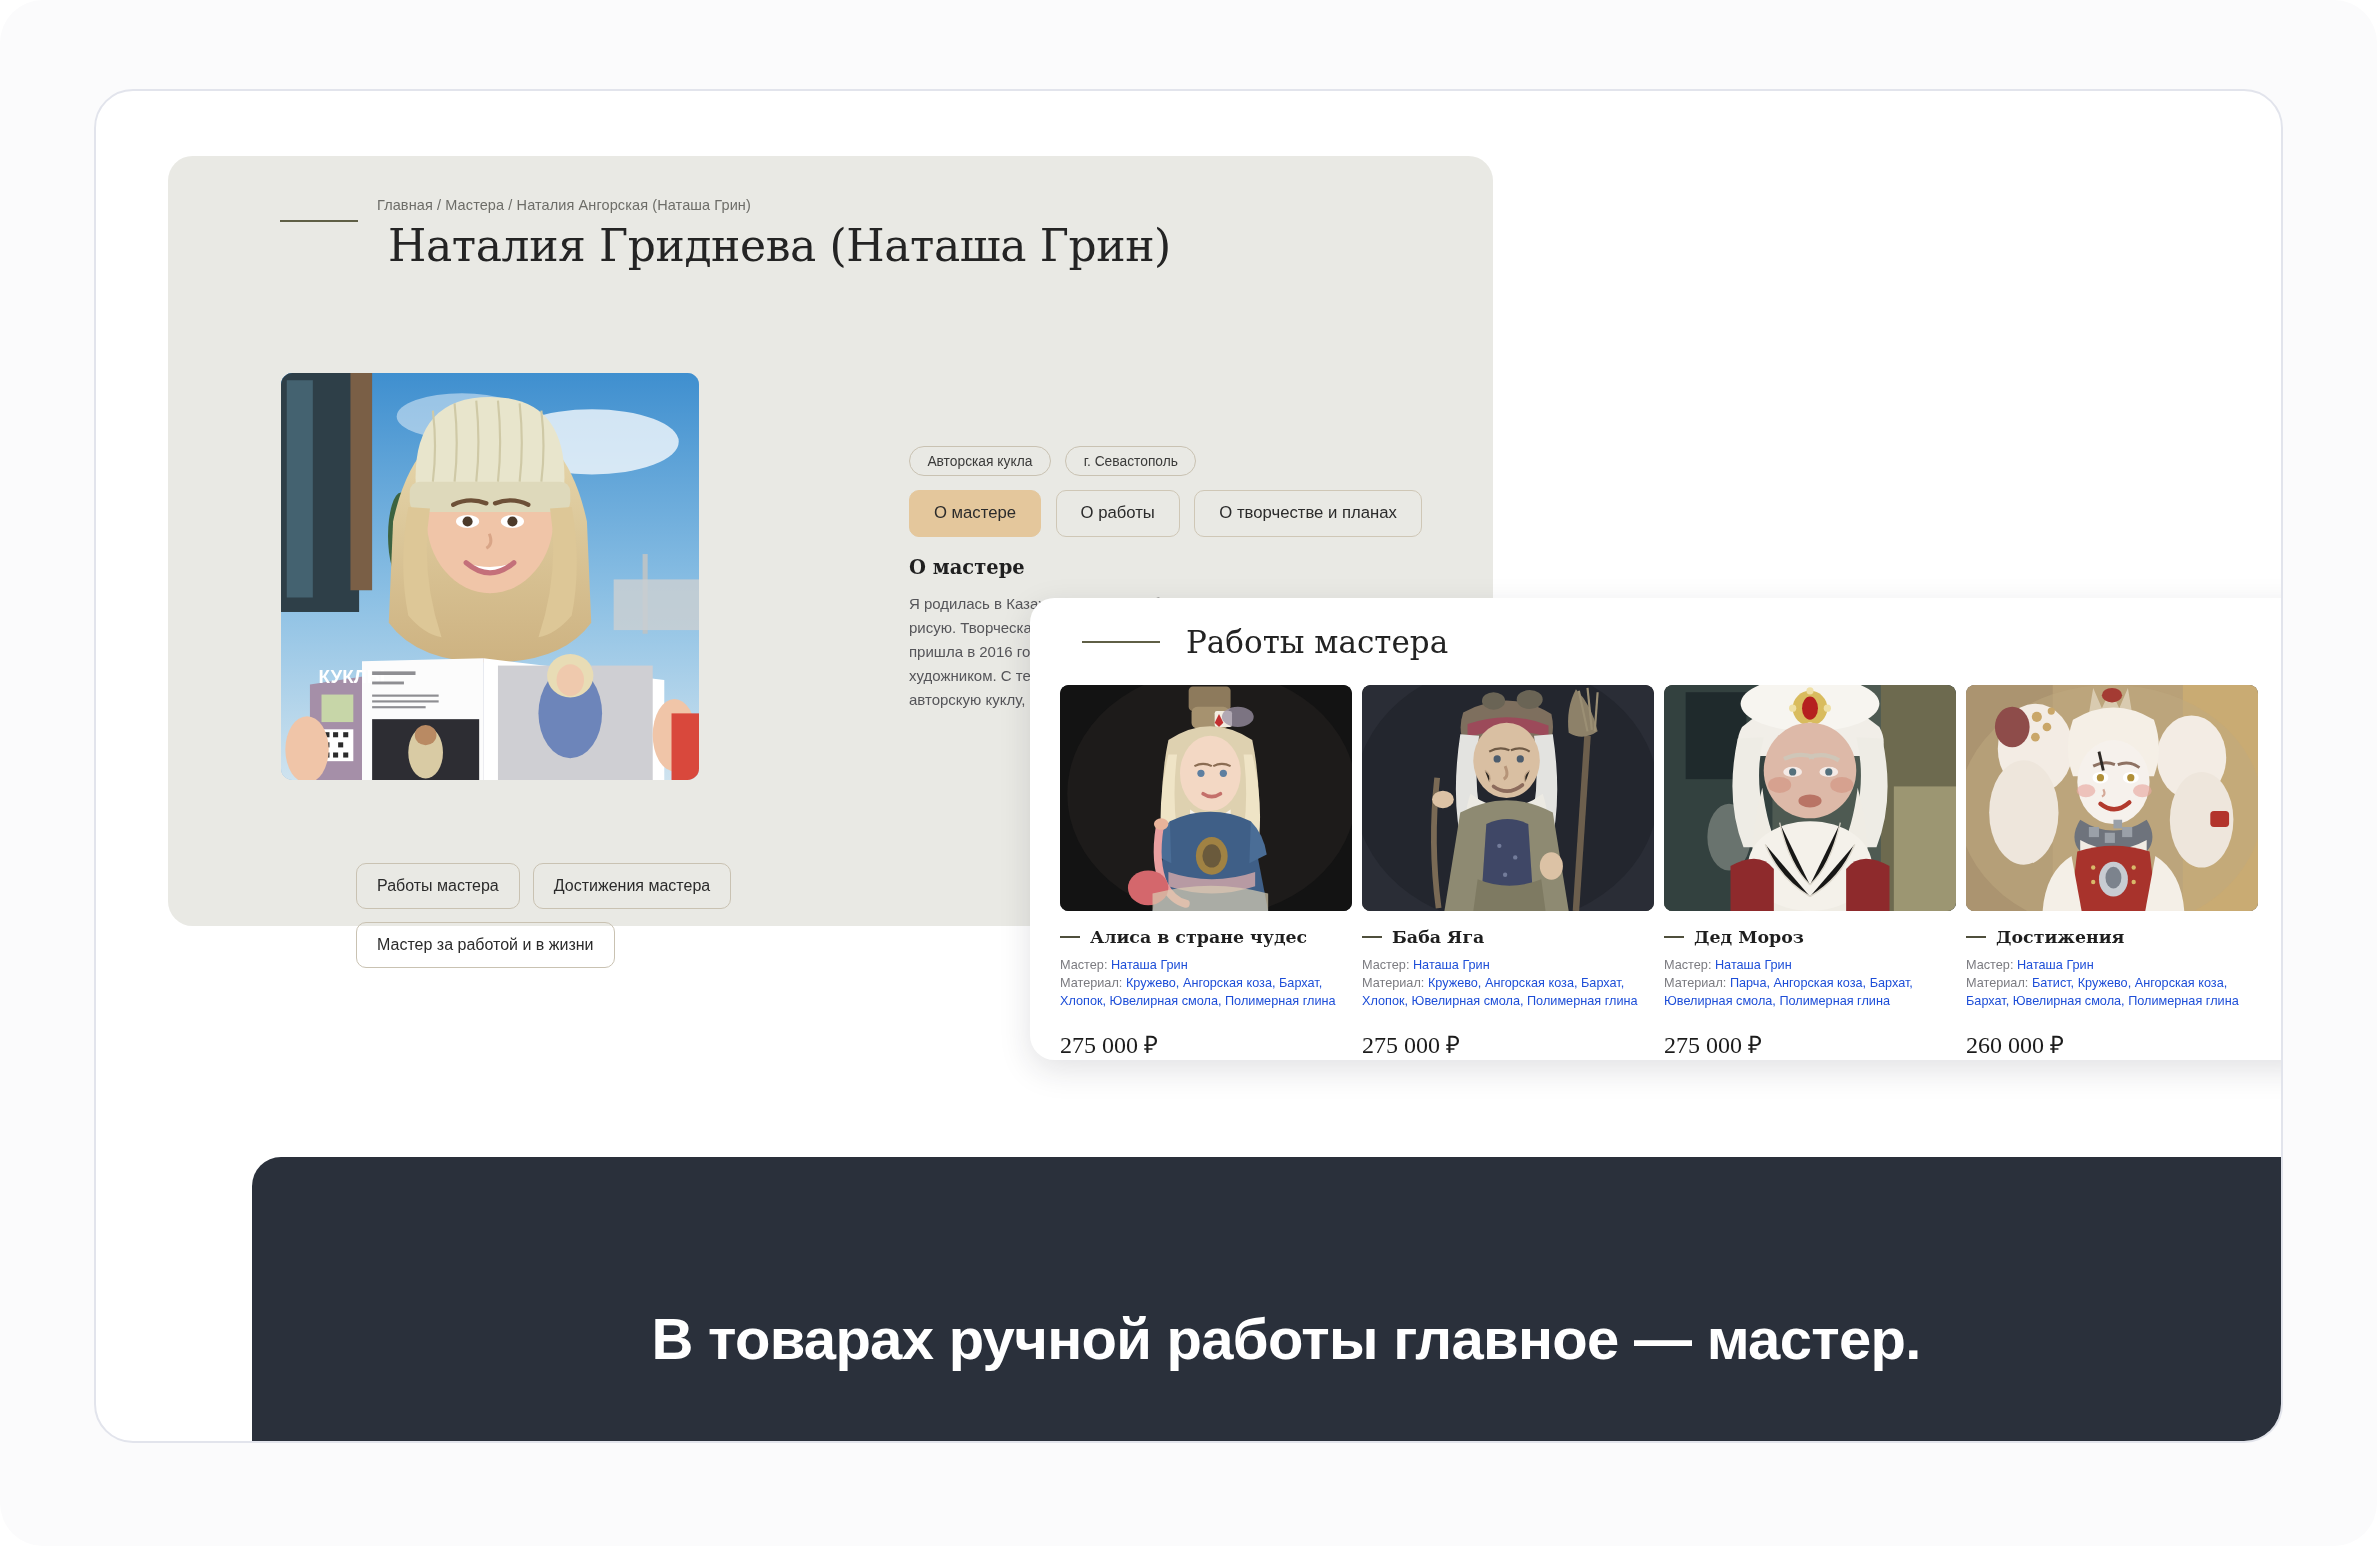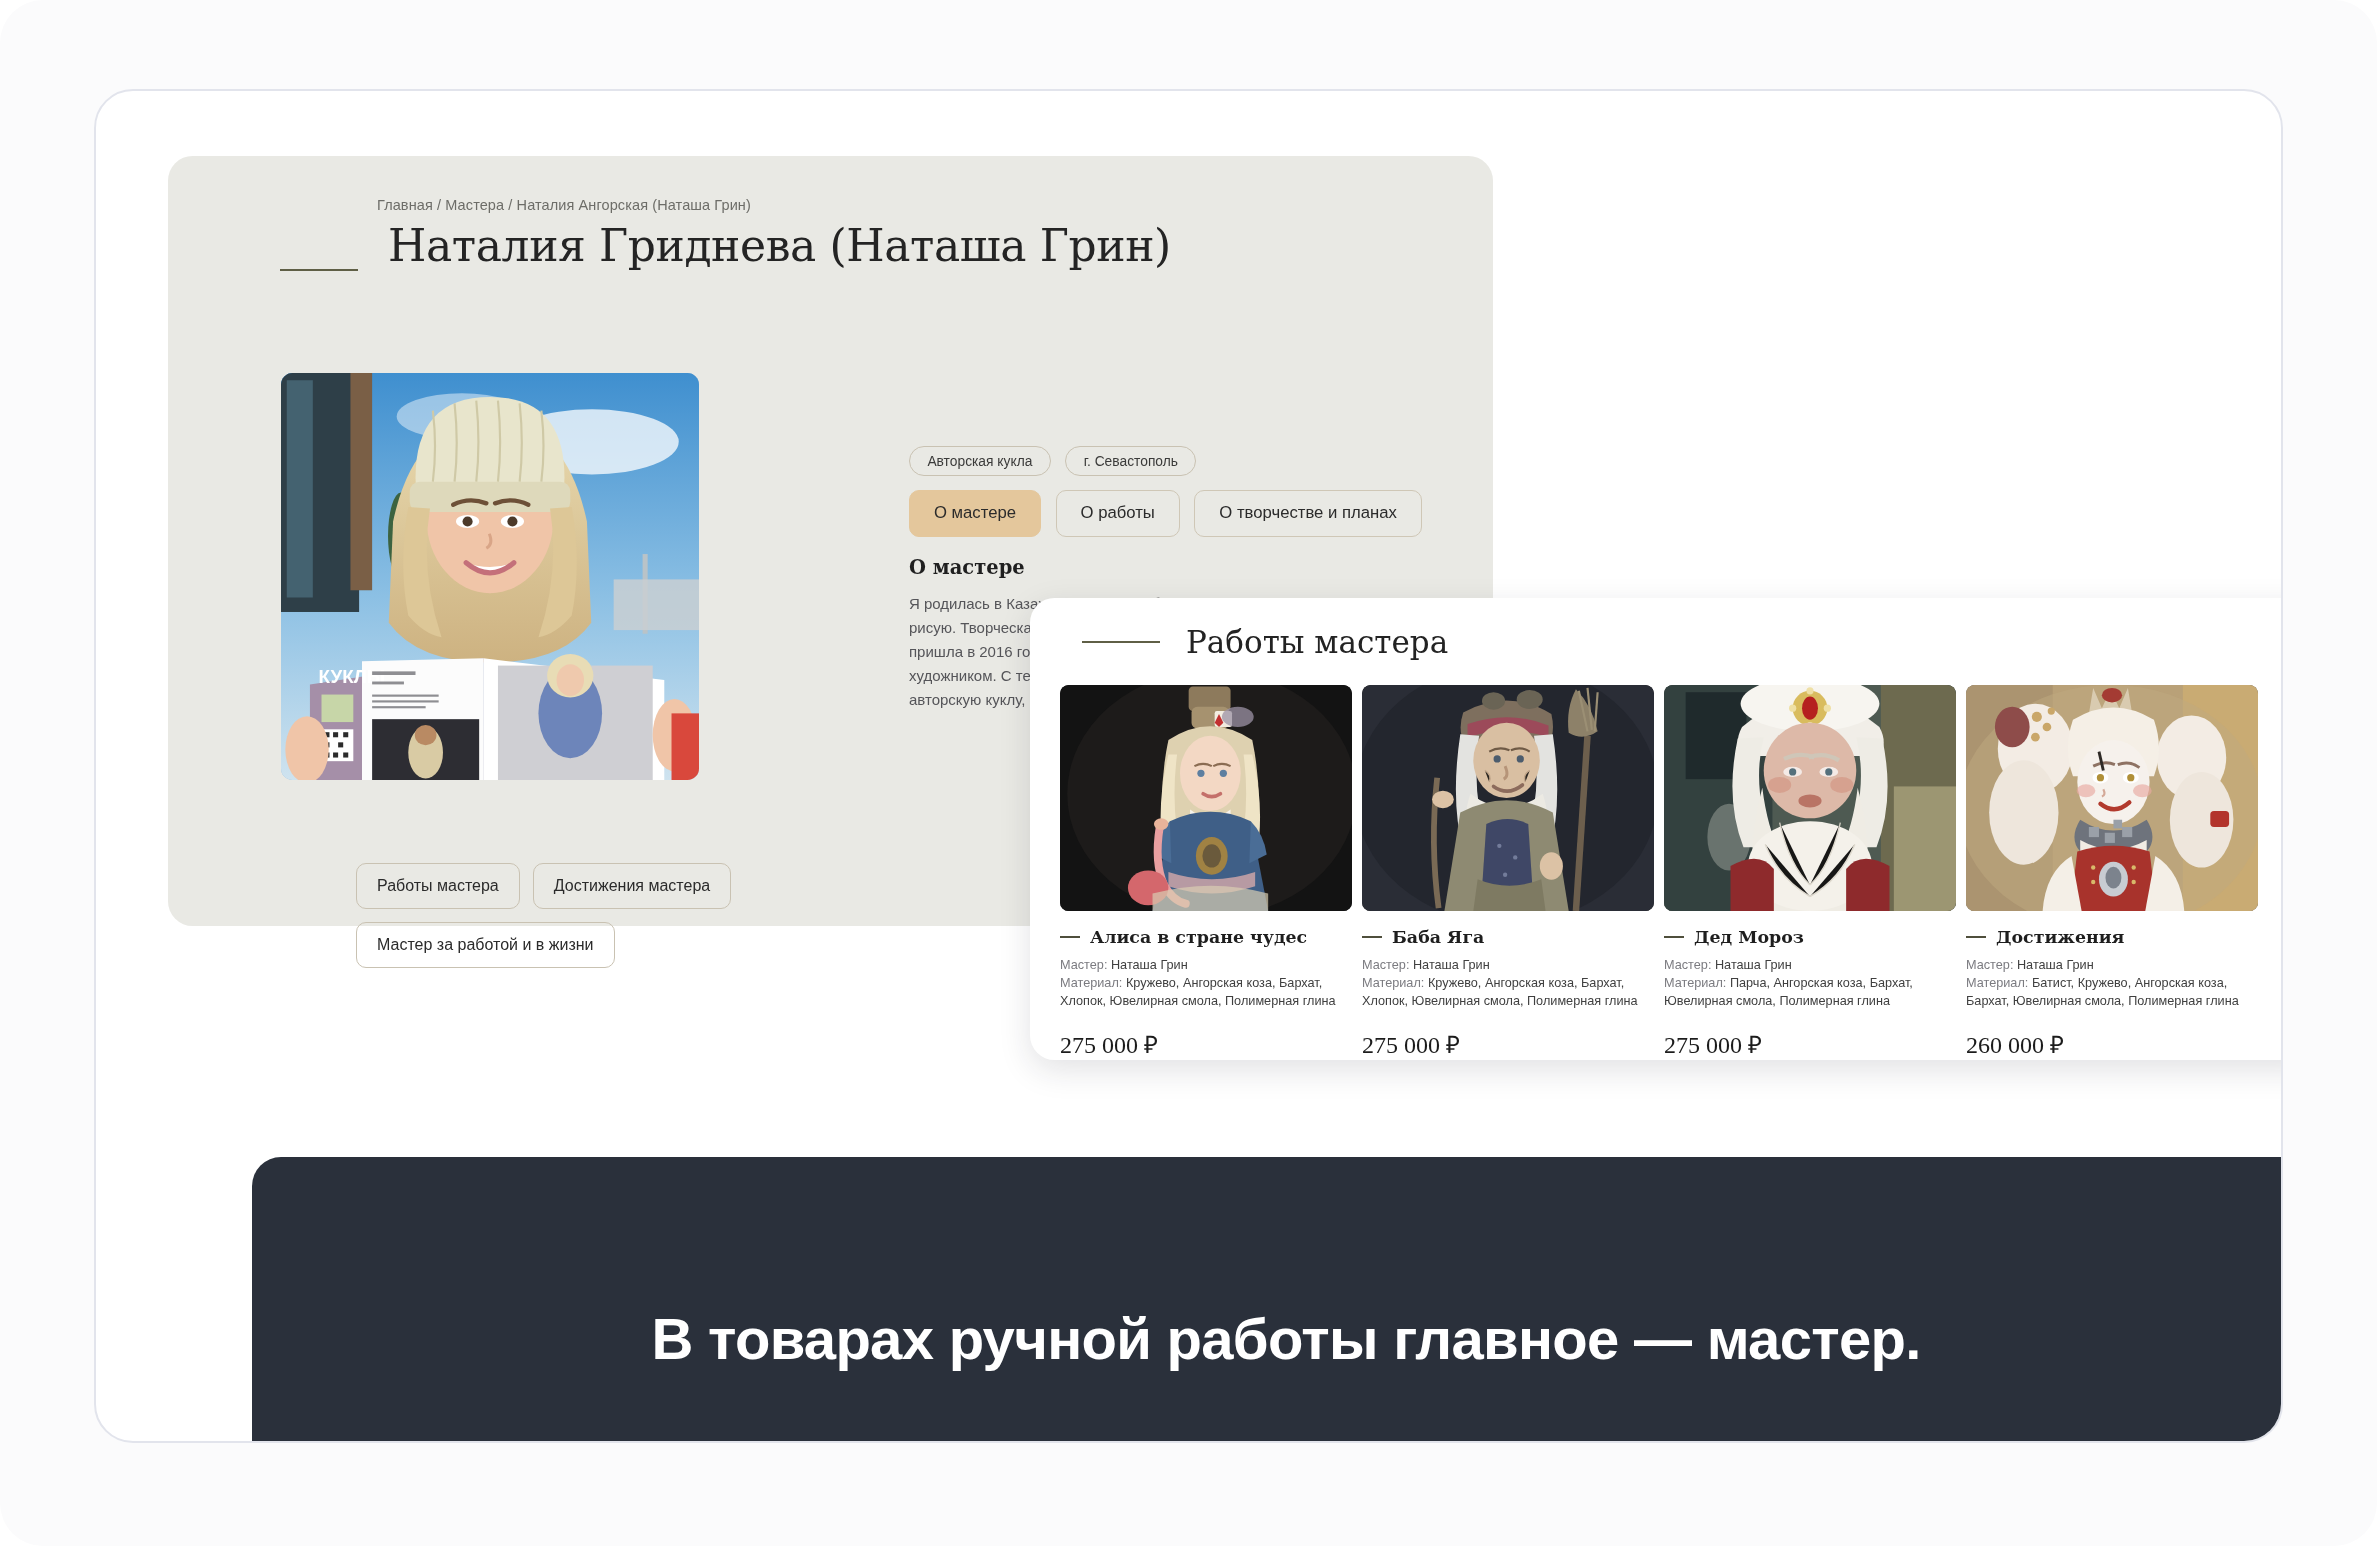--- a/index.html
+++ b/index.html
@@ -55,21 +55,21 @@
     font-size: 14.5px;
     color: #6d6d68;
     letter-spacing: 0.1px;
     white-space: nowrap;
   }
 
   #profile-title-row {
     position: absolute;
     left: 112px; top: 64px;
     display: flex;
-    align-items: flex-end;
+    align-items: flex-start;
     gap: 30px;
     white-space: nowrap;
   }
   #profile-title {
     font-family: "DejaVu Serif", serif;
     font-size: 44px;
     font-weight: 400;
     color: #242424;
     letter-spacing: -0.4px;
   }
@@ -215,21 +215,21 @@
     font-size: 17.4px;
     font-weight: 700;
     color: #1e1e1e;
   }
   .work-meta {
     margin-top: 8.7px;
     font-size: 12.7px;
     line-height: 18px;
     color: #7b7b80;
   }
-  .work-meta .val { color: #404040; }
+  .work-meta .val { color: #1d4ed8; }
   .work-price {
     margin-top: 17.4px;
     font-family: Liberation Serif, serif;
     font-size: 24px;
     color: #1c1c1c;
   }
 
   
   #caption-banner {
     position: absolute;

